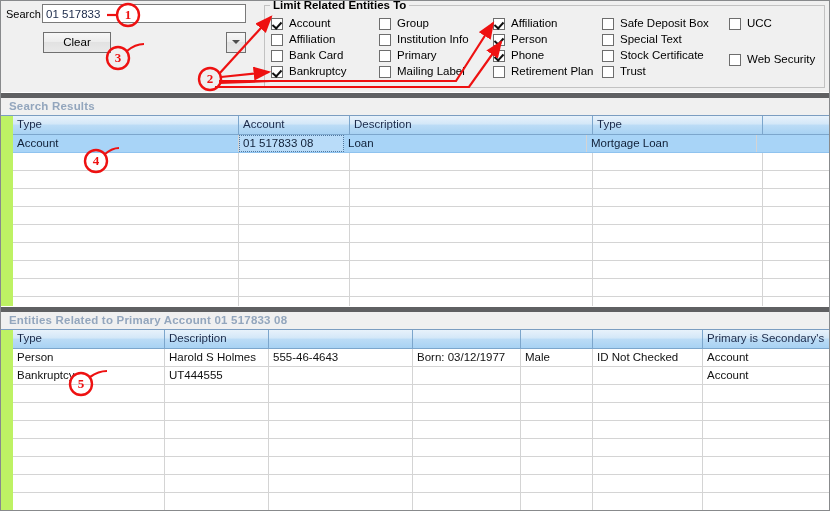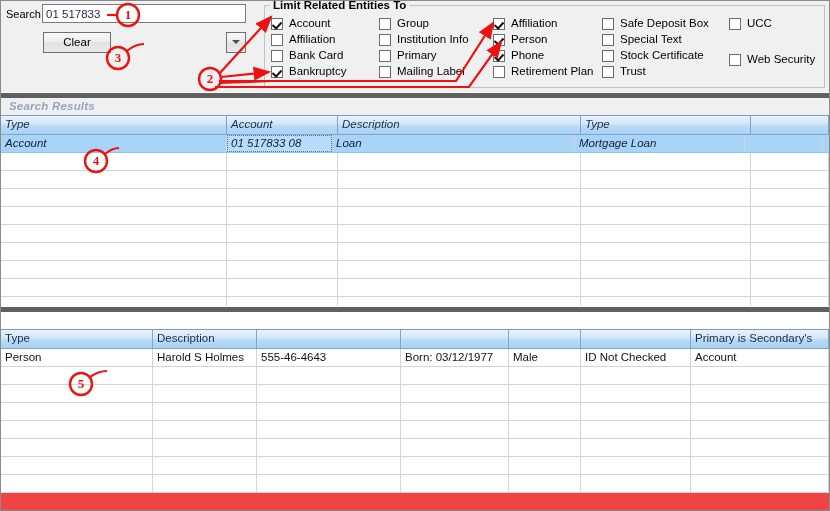--- a/index.html
+++ b/index.html
@@ -150,21 +150,21 @@
   #splitter-1 { top: 91px; }
   #splitter-2 { top: 305px; }
 
   
   .panel {
     position: absolute;
     left: 0;
     width: 828px;
     background: #ffffff;
   }
-  #results-panel { top: 97px; height: 208px; font-style: italic; }
+  #results-panel { top: 97px; height: 208px; }
   #related-panel { top: 311px; height: 198px; }
 
   .panel-caption {
     position: absolute;
     left: 0; top: 0;
     width: 828px; height: 17px;
     box-sizing: border-box;
     background: #f0f0f0;
     border-bottom: 1px solid #f0f0f0;
     font-size: 11.5px;
@@ -172,22 +172,23 @@
     color: #93a6bd;
     padding: 2px 0 0 8px;
     letter-spacing: 0.2px;
   }
 
   .grid {
     position: absolute;
     left: 0;
     width: 828px;
     box-sizing: border-box;
-    background: #ef4444;
+    background: #bef264;
     overflow: hidden;
+    padding-left: 12px;
   }
   #results-grid { top: 17px; height: 191px; border-top: 1px solid #7b9dc1; }
   #related-grid { top: 17px; height: 181px; border-top: 1px solid #7b9dc1; }
 
   .grid-header {
     position: relative;
     height: 18px;
     background: linear-gradient(to bottom, #e8f2fb 0%, #d3e7f8 45%, #bcdcf6 50%, #a8d2f3 100%);
     border-bottom: 1px solid #7ca6cc;
     white-space: nowrap;
@@ -309,24 +310,26 @@
           <div class="grow"><span class="cell" style="width: 226px;"></span><span class="cell" style="width: 111px;"></span><span class="cell" style="width: 243px;"></span><span class="cell" style="width: 170px;"></span><span class="cell" style="width: 78px;"></span></div>
           <div class="grow"><span class="cell" style="width: 226px;"></span><span class="cell" style="width: 111px;"></span><span class="cell" style="width: 243px;"></span><span class="cell" style="width: 170px;"></span><span class="cell" style="width: 78px;"></span></div>
           <div class="grow"><span class="cell" style="width: 226px;"></span><span class="cell" style="width: 111px;"></span><span class="cell" style="width: 243px;"></span><span class="cell" style="width: 170px;"></span><span class="cell" style="width: 78px;"></span></div>
         </div>
     </div>
   </div>
 
   <div class="splitter" id="splitter-2"></div>
 
   <div class="panel" id="related-panel">
+    <div class="panel-caption">Entities Related to Primary Account 01 517833 08</div>
     <div class="grid" id="related-grid">
       <div class="grid-header" id="related-header"><span class="hcell" style="width: 152px;">Type</span><span class="hcell" style="width: 104px;">Description</span><span class="hcell" style="width: 144px;"></span><span class="hcell" style="width: 108px;"></span><span class="hcell" style="width: 72px;"></span><span class="hcell" style="width: 110px;"></span><span class="hcell" style="width: 138px;">Primary is Secondary's</span></div>
       <div class="grid-body" id="related-body">
           <div class="grow"><span class="cell" style="width: 152px;">Person</span><span class="cell" style="width: 104px;">Harold S Holmes</span><span class="cell" style="width: 144px;">555-46-4643</span><span class="cell" style="width: 108px;">Born: 03/12/1977</span><span class="cell" style="width: 72px;">Male</span><span class="cell" style="width: 110px;">ID Not Checked</span><span class="cell" style="width: 138px;">Account</span></div>
+          <div class="grow"><span class="cell" style="width: 152px;">Bankruptcy</span><span class="cell" style="width: 104px;">UT444555</span><span class="cell" style="width: 144px;"></span><span class="cell" style="width: 108px;"></span><span class="cell" style="width: 72px;"></span><span class="cell" style="width: 110px;"></span><span class="cell" style="width: 138px;">Account</span></div>
           <div class="grow"><span class="cell" style="width: 152px;"></span><span class="cell" style="width: 104px;"></span><span class="cell" style="width: 144px;"></span><span class="cell" style="width: 108px;"></span><span class="cell" style="width: 72px;"></span><span class="cell" style="width: 110px;"></span><span class="cell" style="width: 138px;"></span></div>
           <div class="grow"><span class="cell" style="width: 152px;"></span><span class="cell" style="width: 104px;"></span><span class="cell" style="width: 144px;"></span><span class="cell" style="width: 108px;"></span><span class="cell" style="width: 72px;"></span><span class="cell" style="width: 110px;"></span><span class="cell" style="width: 138px;"></span></div>
           <div class="grow"><span class="cell" style="width: 152px;"></span><span class="cell" style="width: 104px;"></span><span class="cell" style="width: 144px;"></span><span class="cell" style="width: 108px;"></span><span class="cell" style="width: 72px;"></span><span class="cell" style="width: 110px;"></span><span class="cell" style="width: 138px;"></span></div>
           <div class="grow"><span class="cell" style="width: 152px;"></span><span class="cell" style="width: 104px;"></span><span class="cell" style="width: 144px;"></span><span class="cell" style="width: 108px;"></span><span class="cell" style="width: 72px;"></span><span class="cell" style="width: 110px;"></span><span class="cell" style="width: 138px;"></span></div>
           <div class="grow"><span class="cell" style="width: 152px;"></span><span class="cell" style="width: 104px;"></span><span class="cell" style="width: 144px;"></span><span class="cell" style="width: 108px;"></span><span class="cell" style="width: 72px;"></span><span class="cell" style="width: 110px;"></span><span class="cell" style="width: 138px;"></span></div>
           <div class="grow"><span class="cell" style="width: 152px;"></span><span class="cell" style="width: 104px;"></span><span class="cell" style="width: 144px;"></span><span class="cell" style="width: 108px;"></span><span class="cell" style="width: 72px;"></span><span class="cell" style="width: 110px;"></span><span class="cell" style="width: 138px;"></span></div>
           <div class="grow"><span class="cell" style="width: 152px;"></span><span class="cell" style="width: 104px;"></span><span class="cell" style="width: 144px;"></span><span class="cell" style="width: 108px;"></span><span class="cell" style="width: 72px;"></span><span class="cell" style="width: 110px;"></span><span class="cell" style="width: 138px;"></span></div>
         </div>
     </div>
   </div>

